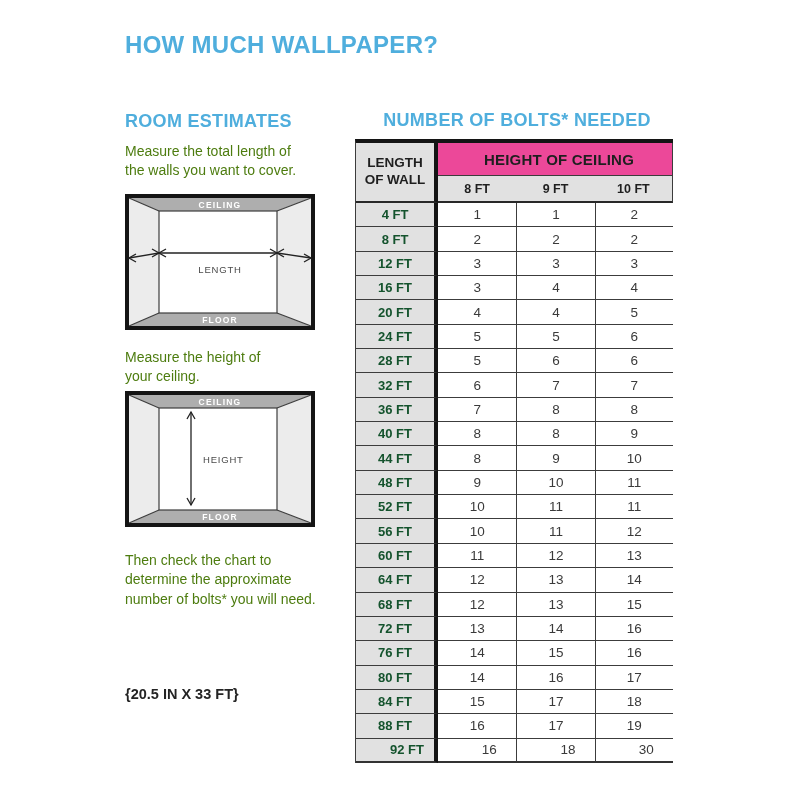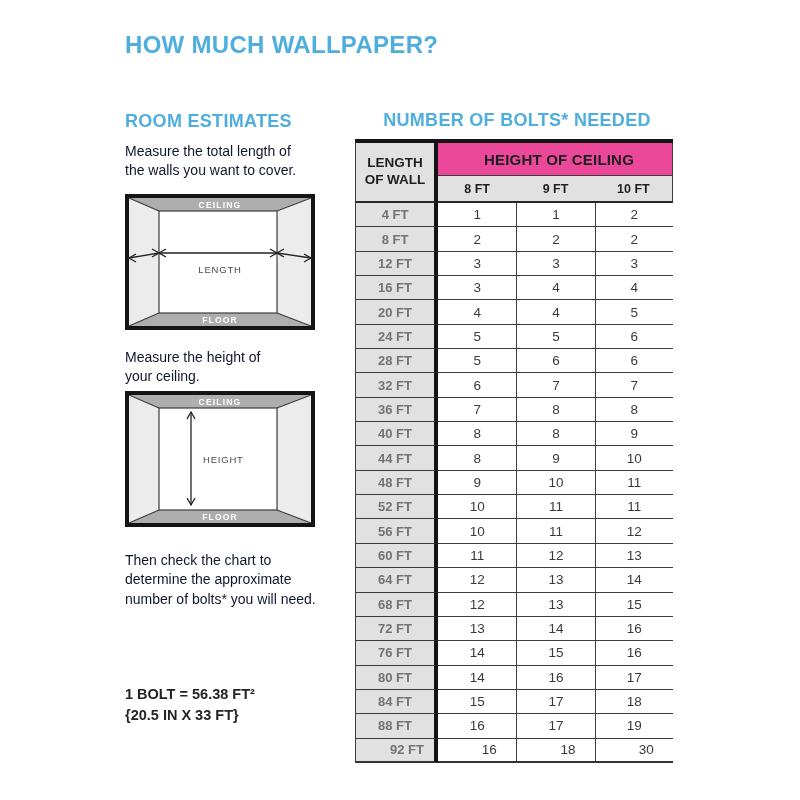--- a/index.html
+++ b/index.html
@@ -14,21 +14,21 @@
   }
 
   .section-heading {
     font-size: 18px; font-weight: 700; color: #4faedd; letter-spacing: 0.3px;
   }
   .heading-room { left: 125px; top: 111px; }
   .heading-bolts { left: 358px; top: 110px; width: 318px; text-align: center; }
 
   .step-text {
     left: 125px; width: 215px;
-    font-size: 14px; line-height: 1.38; color: #0f172a; white-space: pre-line;
+    font-size: 14px; line-height: 1.38; color: #4d7c0f; white-space: pre-line;
   }
   .step-1 { top: 142px; }
   .step-2 { top: 348px; }
   .step-3 { top: 551px; }
 
   .footnote {
     left: 125px; font-size: 14.5px; font-weight: 700; color: #242424; line-height: 1.45;
   }
   .footnote-bolts { top: 637px; }
   .footnote-bolts .indented { padding-left: 11px; }
@@ -66,21 +66,21 @@
     font-weight: 700; font-size: 15px; color: #1f1f1f; letter-spacing: 0.2px; padding-left: 8px;
   }
   .cell.subhead {
     grid-row: 2; background: #e1e1e1;
     border-bottom: 2.5px solid #282828;
     font-weight: 700; font-size: 12.5px; color: #1f1f1f;
   }
   .cell.subhead.rightmost { border-right: 1.5px solid #3c3c3c; }
   .cell.label {
     background: #e1e1e1; border-right: 4px solid #141414;
-    font-weight: 700; font-size: 13px; color: #737373;
+    font-weight: 700; font-size: 13px; color: #14532d;
   }
   .cell.value { font-size: 13.5px; color: #3a3a3a; }
   .cell.value.col1, .cell.value.col2 { border-left: 1.5px solid #3c3c3c; }
   .cell.last { border-bottom: 2px solid #333333; padding-left: 24px; }
 
   svg text { font-family: "Liberation Sans", "DejaVu Sans", sans-serif; }
   .band-label { font-size: 8.5px; font-weight: 700; fill: #ffffff; letter-spacing: 1.2px; }
   .measure-label { font-size: 9.5px; fill: #4a4a4a; letter-spacing: 0.8px; }
 </style>
 </head>
@@ -145,21 +145,20 @@
 </svg>
 
 <p class="abs step-text step-3">Then check the chart to
 determine the approximate
 number of bolts* you will need.</p>
 
 <div class="abs footnote footnote-bolts">
 </div>
 
 <div class="abs footnote footnote-size">
-  <div>1 BOLT = 56.38 FT²</div>
   <div>{20.5 IN X 33 FT}</div>
 </div>
 
 <div class="abs section-heading heading-bolts">NUMBER OF BOLTS* NEEDED</div>
 
 <div class="abs bolts-table">
   <div class="cell corner">LENGTH
 OF WALL</div>
   <div class="cell group">HEIGHT OF CEILING</div>
   <div class="cell subhead">8 FT</div>

